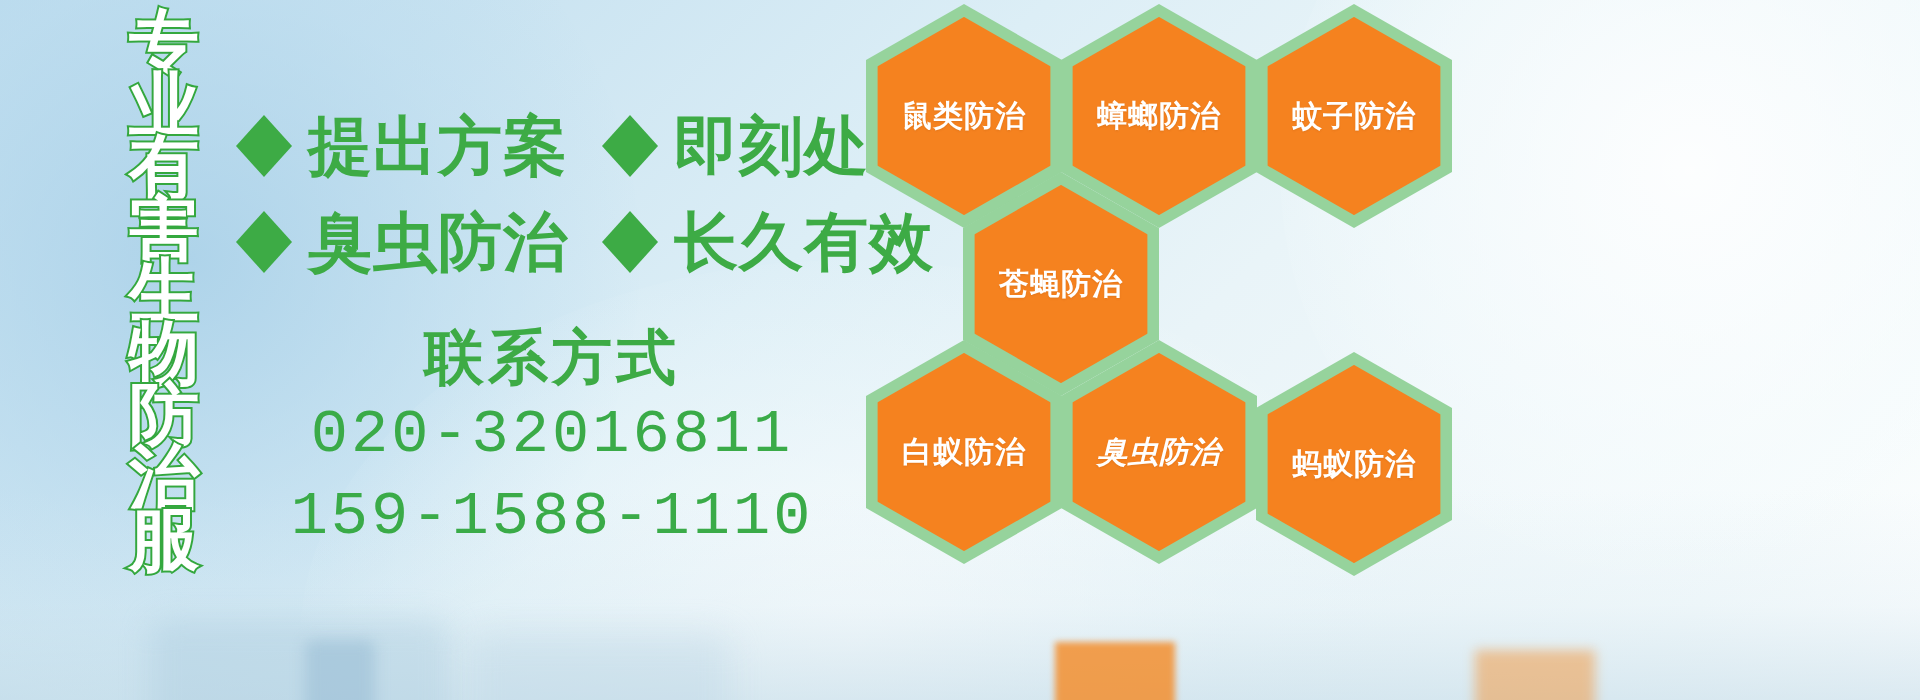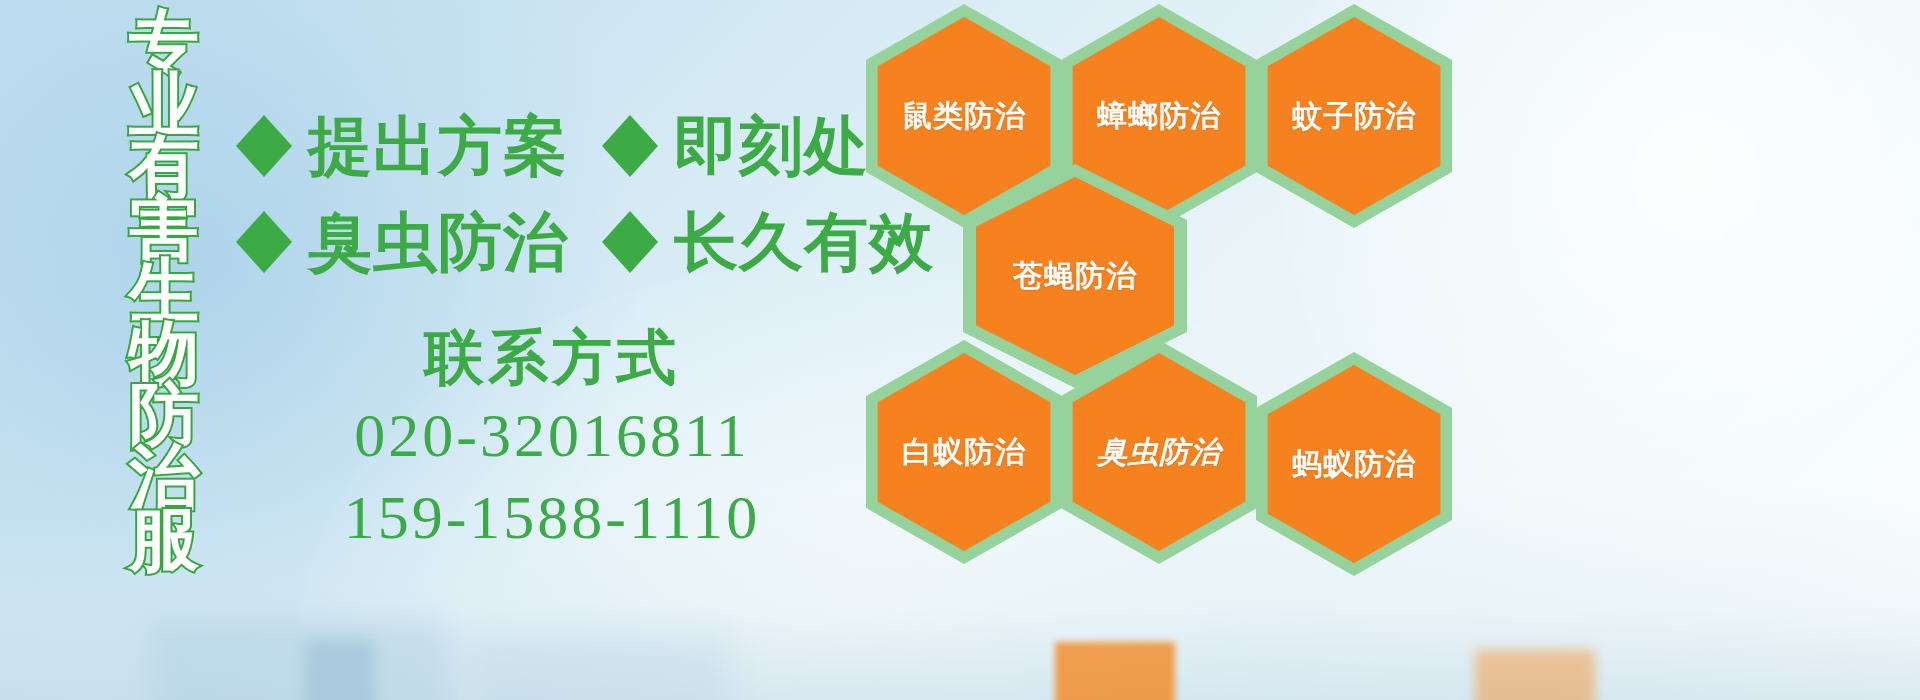--- a/index.html
+++ b/index.html
@@ -162,21 +162,21 @@
     letter-spacing: 4px;
     line-height: 74px;
     font-family: "DejaVu Sans", "Liberation Sans", sans-serif;
   }
   #contact .phone {
     font-size: 62px;
     color: #3aab48;
     letter-spacing: 3px;
     line-height: 82px;
     font-weight: normal;
-    font-family: Liberation Serif, serif;
+    font-family: Liberation Mono, monospace;
   }
 
   
   #honeycomb {
     position: absolute;
     left: 862px;
     top: -4px;
     width: 600px;
     height: 600px;
   }
@@ -305,21 +305,21 @@
       <div class="hex-inner"></div>
       <div class="hex-label">蟑螂防治</div>
     </div>
 
     <div class="hex-cell" style="left:394px; top:8px;">
       <div class="hex-outer"></div>
       <div class="hex-inner"></div>
       <div class="hex-label">蚊子防治</div>
     </div>
 
-    <div class="hex-cell" style="left:101px; top:168px;padding-left:28px;">
+    <div class="hex-cell" style="left:101px; top:176px;">
       <div class="hex-outer"></div>
       <div class="hex-inner"></div>
       <div class="hex-label">苍蝇防治</div>
     </div>
 
 
     <div class="hex-cell" style="left:4px;  top:344px;">
       <div class="hex-outer"></div>
       <div class="hex-inner"></div>
       <div class="hex-label">白蚁防治</div>

